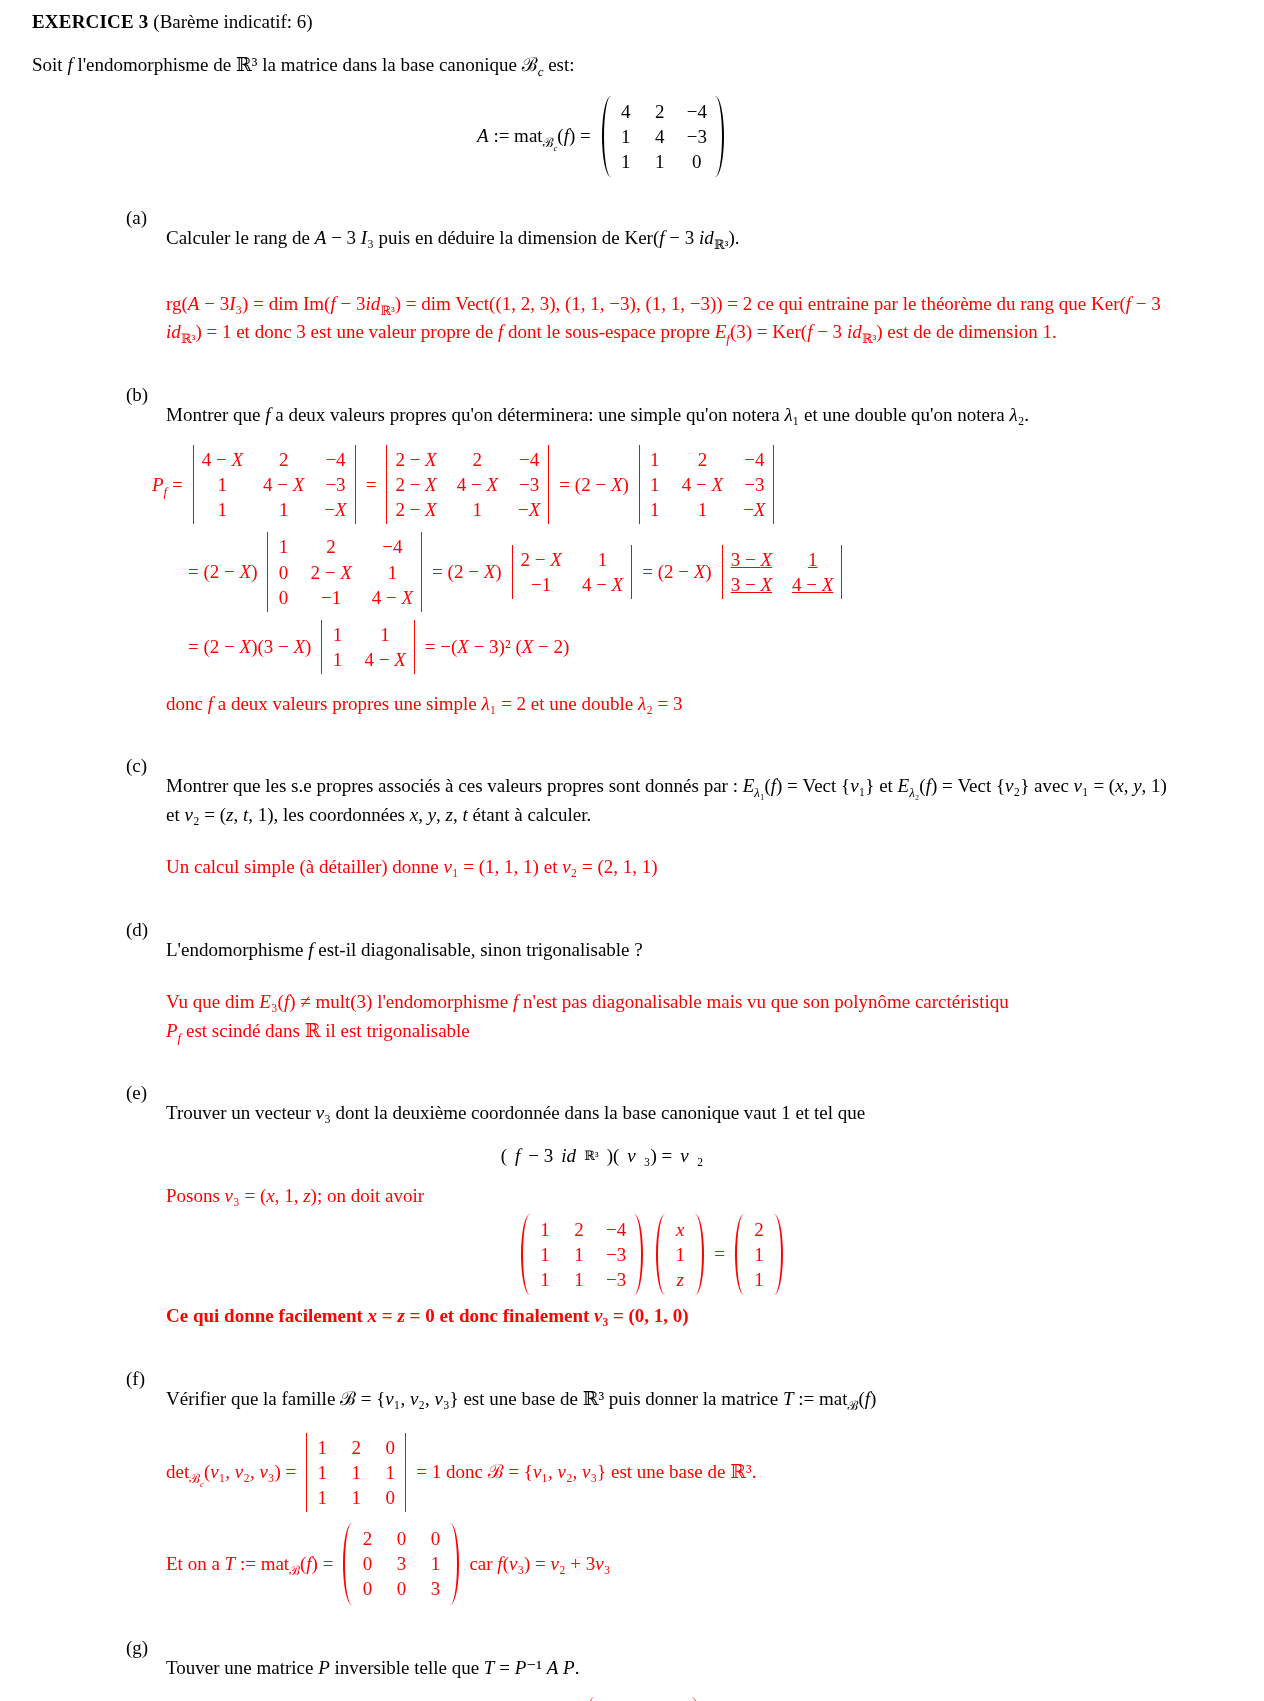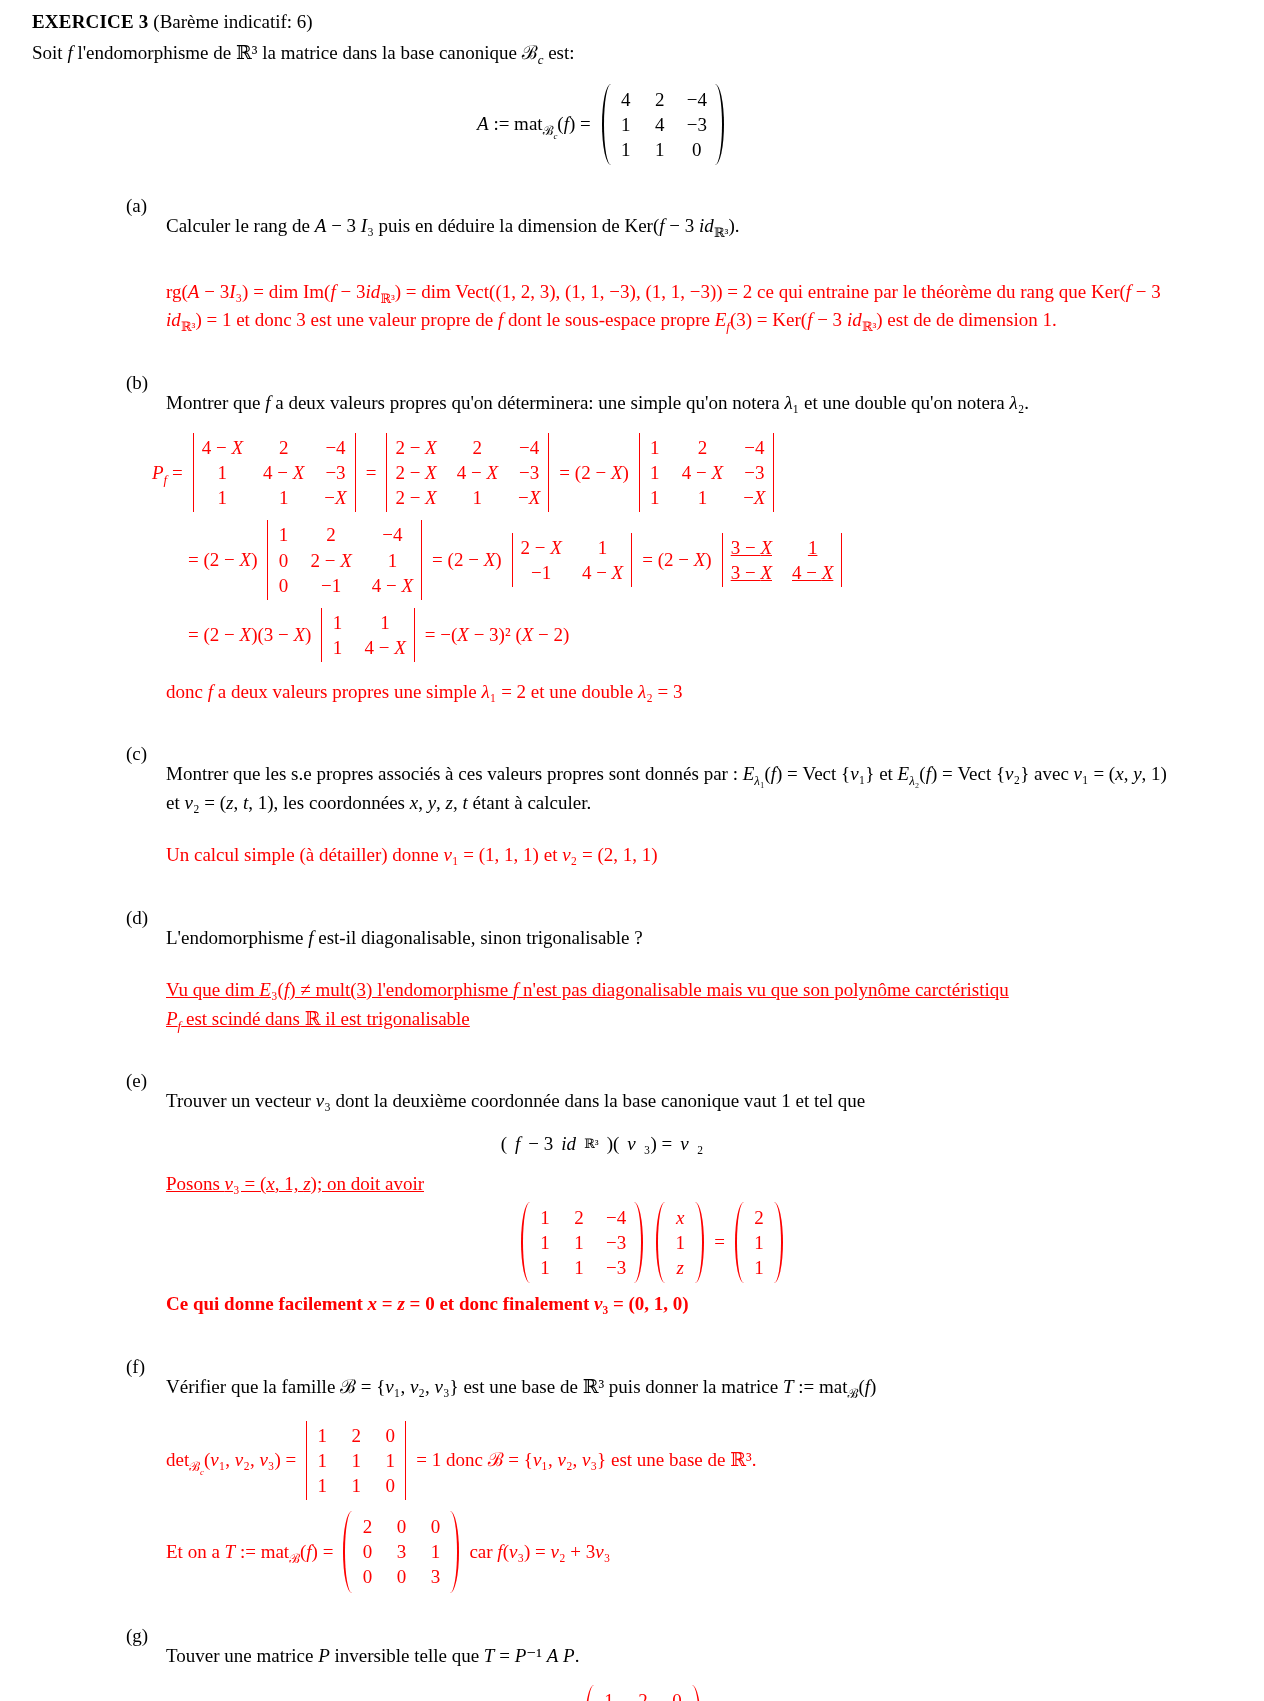--- a/index.html
+++ b/index.html
@@ -35,32 +35,32 @@
 
   
   .mat { display:inline-flex; align-items:stretch; vertical-align:middle; margin:0 3px; }
   .mat .cells { display:grid; column-gap:20px; row-gap:0px; padding:4px 8px; align-content:center; justify-items:center; line-height:1.32; }
   .mat .mcell { display:block; min-width:14px; text-align:center; }
   .det .bar { width:0; border-left:1.6px solid currentColor; margin:2px 0; }
   .paren .lp { width:9px; border-left:2.2px solid currentColor; border-radius:100% 0 0 100% / 50% 0 0 50%; margin:1px 0; }
   .paren .rp { width:9px; border-right:2.2px solid currentColor; border-radius:0 100% 100% 0 / 0 50% 50% 0; margin:1px 0; }
 
   
-  #intro { margin-top:2px; }
+  #intro { margin-top:14px; }
   #eqA { margin-top:16px; }
   #item-a { margin-top:26px; }
   #ans-a { margin-top:37px; }
   #pf1 { margin-left:120px; margin-top:14px; }
   #pf2 { margin-left:156px; margin-top:4px; }
   #pf3 { margin-left:156px; margin-top:4px; }
   #pf-conc { margin-left:134px; margin-top:14px; }
   #ans-c { }
-  #ans-d { margin-top:24px;text-decoration:underline; }
+  #ans-d { margin-top:24px; }
   #eq-e { margin-top:14px; }
-  #posons { margin-left:134px; margin-top:12px;text-decoration:underline; }
+  #posons { margin-left:134px; margin-top:12px; }
   #mateq-e { margin-top:2px; }
   #ceqe { margin-left:100px; }
   #res-e { margin-left:134px; margin-top:6px;font-weight:bold; }
   #det-f { margin-left:134px; margin-top:18px; }
   #t-f { margin-left:134px; margin-top:8px; }
   #item-g { margin-top:28px; }
   #ans-g { margin-left:134px; margin-top:14px; }
 </style>
 </head>
 <body>

